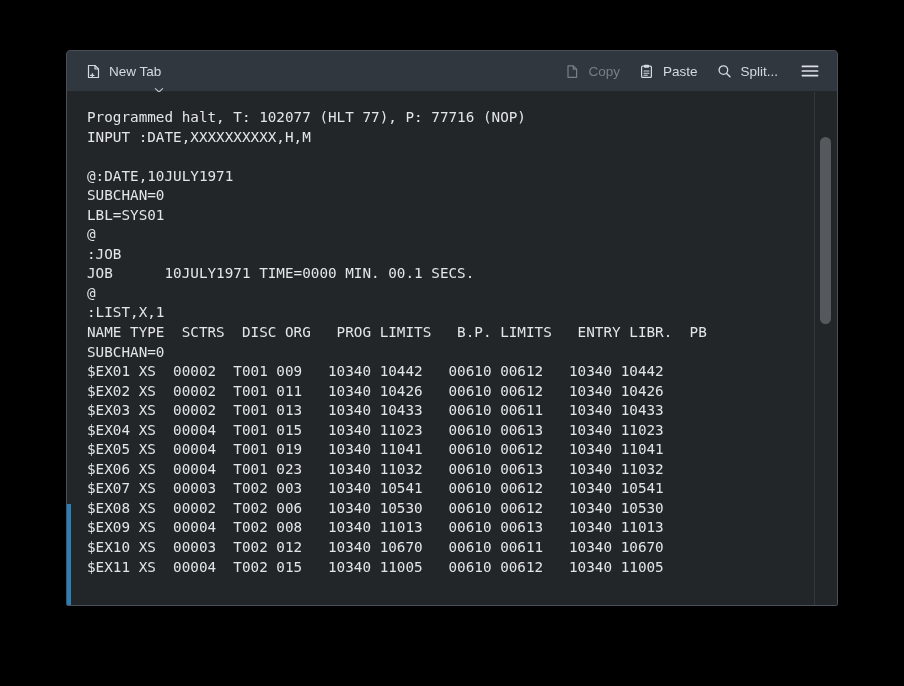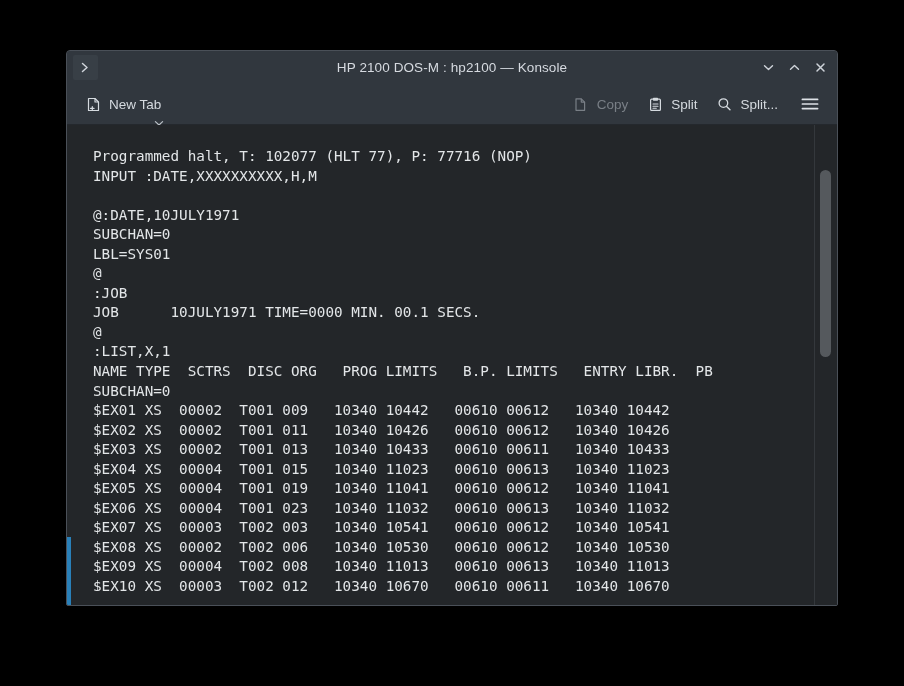--- a/index.html
+++ b/index.html
@@ -146,21 +146,21 @@
     position: absolute;
     left: 0;
     top: 412px;
     width: 4px;
     bottom: 0;
     background: #2980b9;
   }
   #terminal-output {
     flex: 1;
     padding: 8px 0 0 12px;
-    margin: 14px;
+    margin: 8px;
     color: #e3e6e8;
     font-family: "DejaVu Sans Mono", "Liberation Mono", monospace;
     font-size: 14.3px;
     line-height: 19.55px;
     white-space: pre;
     overflow: hidden;
     box-sizing: border-box;
     letter-spacing: 0px;
   }
   #term-scrollbar {
@@ -179,45 +179,20 @@
     height: 187px;
     background: #55595d;
     border-radius: 6px;
   }
 </style>
 </head>
 <body>
 
 <div id="konsole-window">
 
-  <div id="titlebar">
-    <div id="app-icon">
-      <svg width="15" height="15" viewBox="0 0 15 15">
-        <path d="M4.5 3.5 L9 7.5 L4.5 11.5" fill="none" stroke="#cfd4da" stroke-width="1.5" stroke-linecap="round" stroke-linejoin="round"></path>
-      </svg>
-    </div>
-    <div id="window-title">HP 2100 DOS-M : hp2100 — Konsole</div>
-    <div id="window-controls">
-      <div class="wbtn">
-        <svg width="15" height="15" viewBox="0 0 15 15">
-          <path d="M3.5 5.8 L7.5 9.6 L11.5 5.8" fill="none" stroke="#ced3d9" stroke-width="1.4" stroke-linecap="round" stroke-linejoin="round"></path>
-        </svg>
-      </div>
-      <div class="wbtn">
-        <svg width="15" height="15" viewBox="0 0 15 15">
-          <path d="M3.5 9.2 L7.5 5.4 L11.5 9.2" fill="none" stroke="#ced3d9" stroke-width="1.4" stroke-linecap="round" stroke-linejoin="round"></path>
-        </svg>
-      </div>
-      <div class="wbtn">
-        <svg width="15" height="15" viewBox="0 0 15 15">
-          <path d="M4 4 L11 11 M11 4 L4 11" fill="none" stroke="#ced3d9" stroke-width="1.5" stroke-linecap="round"></path>
-        </svg>
-      </div>
-    </div>
-  </div>
 
   <div id="toolbar">
 
     <div class="tb-group tb-left">
 
       <div class="tb-item">
         <span class="ico">
           <svg width="17" height="17" viewBox="0 0 17 17">
             <path d="M3.5 2.5 H10 L13.5 6 V14.5 H3.5 Z" fill="none" stroke="#d5dadf" stroke-width="1.2" stroke-linejoin="round"></path>
             <path d="M10 2.5 V6 H13.5" fill="none" stroke="#d5dadf" stroke-width="1.2" stroke-linejoin="round"></path>
@@ -250,21 +225,21 @@
       </div>
 
       <div class="tb-item">
         <span class="ico">
           <svg width="17" height="17" viewBox="0 0 17 17">
             <rect x="3.6" y="3.2" width="9.8" height="11.2" rx="1" fill="none" stroke="#d5dadf" stroke-width="1.2"></rect>
             <rect x="6" y="1.8" width="5" height="2.9" rx="0.6" fill="#d5dadf"></rect>
             <path d="M6 8 H11 M6 10.2 H11 M6 12.2 H9.3" fill="none" stroke="#d5dadf" stroke-width="1.1" stroke-linecap="round"></path>
           </svg>
         </span>
-        <span>Split</span>
+        <span>Paste</span>
       </div>
 
       <div class="tb-item">
         <span class="ico">
           <svg width="17" height="17" viewBox="0 0 17 17">
             <circle cx="7.4" cy="7.1" r="4.3" fill="none" stroke="#d5dadf" stroke-width="1.3"></circle>
             <path d="M10.6 10.4 L14 13.8" fill="none" stroke="#d5dadf" stroke-width="1.4" stroke-linecap="round"></path>
           </svg>
         </span>
         <span>Split...</span>

